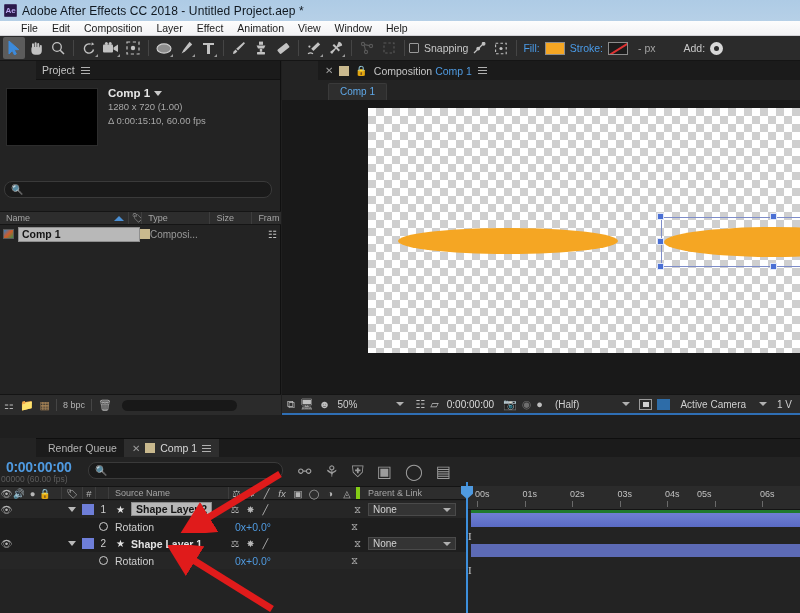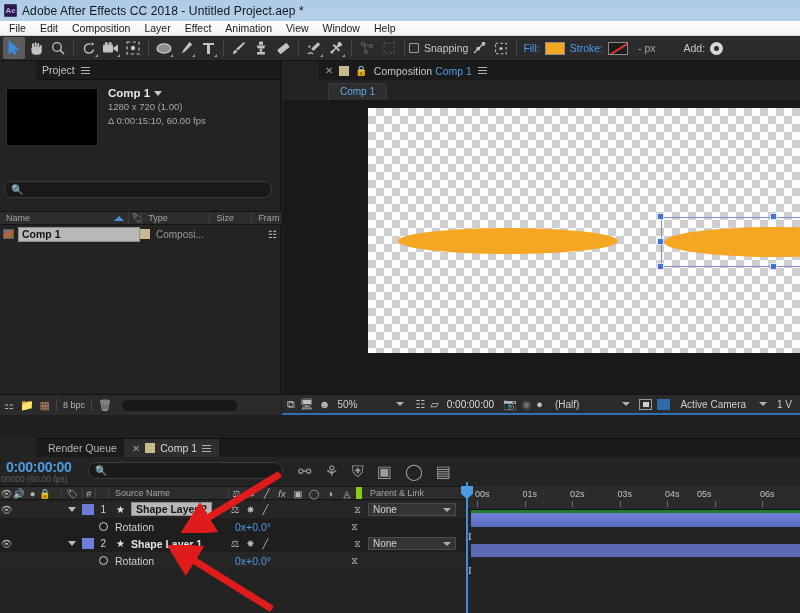--- a/index.html
+++ b/index.html
@@ -27,21 +27,21 @@
     width:13px; height:13px; background:#2a1a4a; border:1px solid #473a6b;
     color:#b9a6ef; font-size:8px; line-height:11px; text-align:center;
     font-weight:bold; border-radius:1px; flex:none;
   }
   .titlebar-text { font-size:12px; color:#101820; letter-spacing:.1px; }
 
   
   .menubar {
     position:absolute; left:0; top:21px; width:800px; height:15px;
     background:linear-gradient(180deg,#fdfdfd 0%,#f2f2f4 100%);
-    display:flex; align-items:center; padding-left:2px;
+    display:flex; align-items:center; padding-left:14px;
     border-bottom:1px solid #d3d3d7;
   }
   .menu-item {
     font-size:10.5px; color:#1a1a1a; padding:0 7px; line-height:14px;
     white-space:nowrap; cursor:default;
   }
 
   
   .toolbar {
     position:absolute; left:0; top:36px; width:800px; height:25px;
@@ -123,21 +123,21 @@
     position:absolute; left:0; width:281px; height:16px; display:flex; align-items:center;
     font-size:10.5px;
   }
   .proj-row .namecell {
     display:flex; align-items:center; gap:4px; width:140px; height:100%;
     padding-left:3px;
   }
   .comp-ico { width:11px; height:10px; background:linear-gradient(135deg,#2f7fc4 0%,#d05a2a 50%,#3d8f4a 100%); border:1px solid #5a5a5a;}
   .namechip { background:#b8b8b8; color:#161616; padding:0 6px 0 3px; font-weight:bold; font-size:10.5px;
               border:1px solid #8e8e8e; line-height:13px; flex:1; }
-  .typecell { width:110px; display:flex; align-items:center; gap:6px; color:#9a9a9a; font-size:10px;}
+  .typecell { width:110px; display:flex; align-items:center; gap:0; color:#9a9a9a; font-size:10px;}
   .type-sq { width:10px;height:10px;background:#c9b98e;}
 
   .proj-bottombar {
     position:absolute; left:0; bottom:0; width:281px; height:21px; background:#2b2b2b;
     border-top:1px solid #141414; display:flex; align-items:center; padding-left:4px; gap:6px;
   }
   .bpc { font-size:9px; color:#b4b4b4; border-left:1px solid #454545; border-right:1px solid #454545;
          padding:0 6px; height:12px; display:flex; align-items:center; }
   .mini-ico { color:#b4b4b4; font-size:11px; display:flex; align-items:center; }
   .pill { width:115px; height:11px; background:#181818; border-radius:6px; margin-left:4px;}
@@ -571,21 +571,21 @@
       <span style="width:12px"></span>
       <span style="padding-left:6px;border-left:1px solid #3d3d3d;height:100%;display:flex;align-items:center;width:120px">Source Name</span>
       <span class="ch-ico" style="width:16px;border-left:1px solid #3d3d3d;height:100%">⚖</span>
       <span class="ch-ico" style="width:15px">✸</span>
       <span class="ch-ico" style="width:15px">╱</span>
       <span class="ch-ico" style="width:16px;font-style:italic">fx</span>
       <span class="ch-ico" style="width:16px">▣</span>
       <span class="ch-ico" style="width:16px">◯</span>
       <span class="ch-ico" style="width:16px">◑</span>
       <span class="ch-ico" style="width:18px">◬</span>
-      <span style="padding-left:8px;border-left:6px solid #84cc16;height:100%;display:flex;align-items:center;width:120px">Parent &amp; Link</span>
+      <span style="padding-left:8px;border-left:4px solid #84cc16;height:100%;display:flex;align-items:center;width:120px">Parent &amp; Link</span>
     </div>
 
     <div id="layerRows">
         <div class="lrow dark" style="top: 63px;">
           <span class="ch-ico" style="width:13px">👁</span>
           <span style="width:13px"></span>
           <span style="width:13px"></span>
           <span style="width:13px"></span>
           <span style="width:10px"></span>
           <span style="width:20px;display:flex;align-items:center;justify-content:center">

